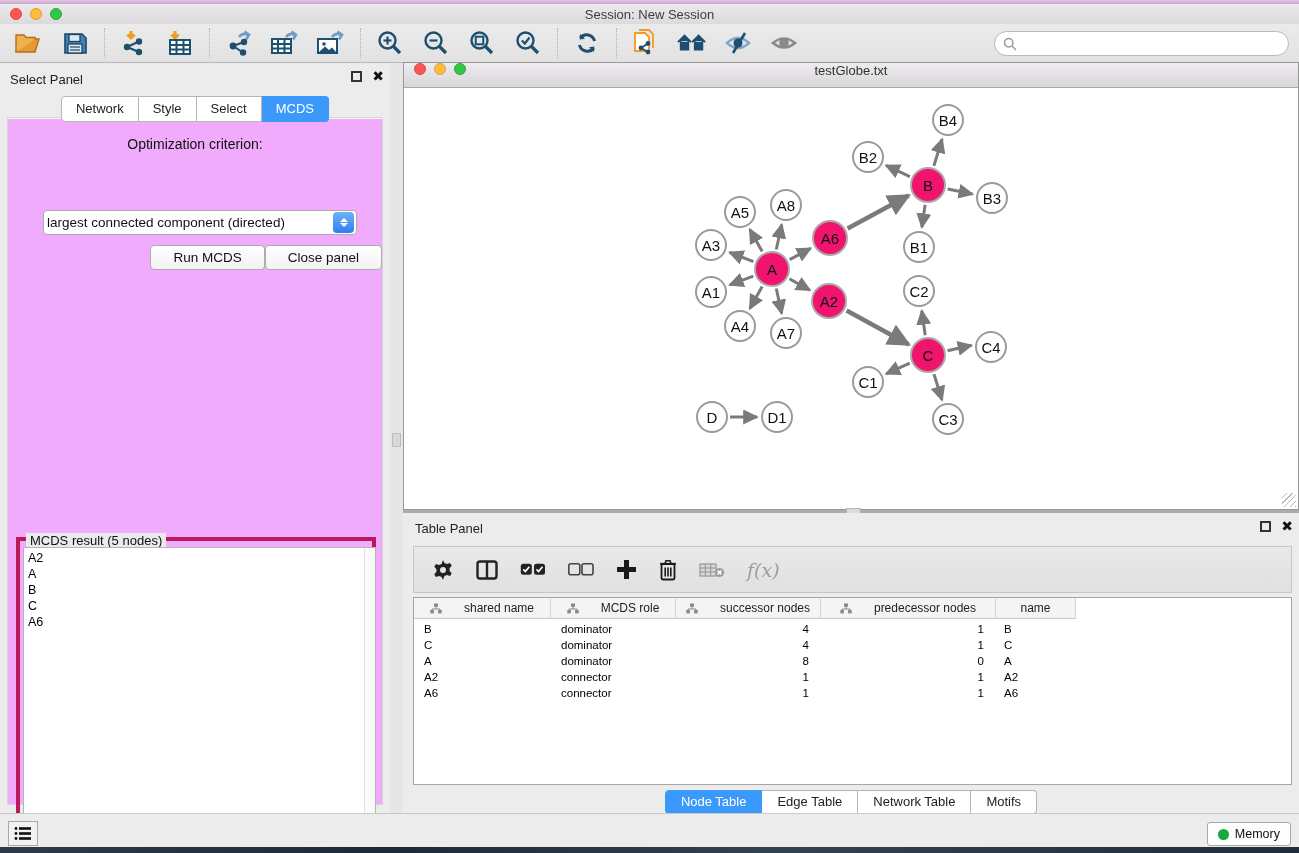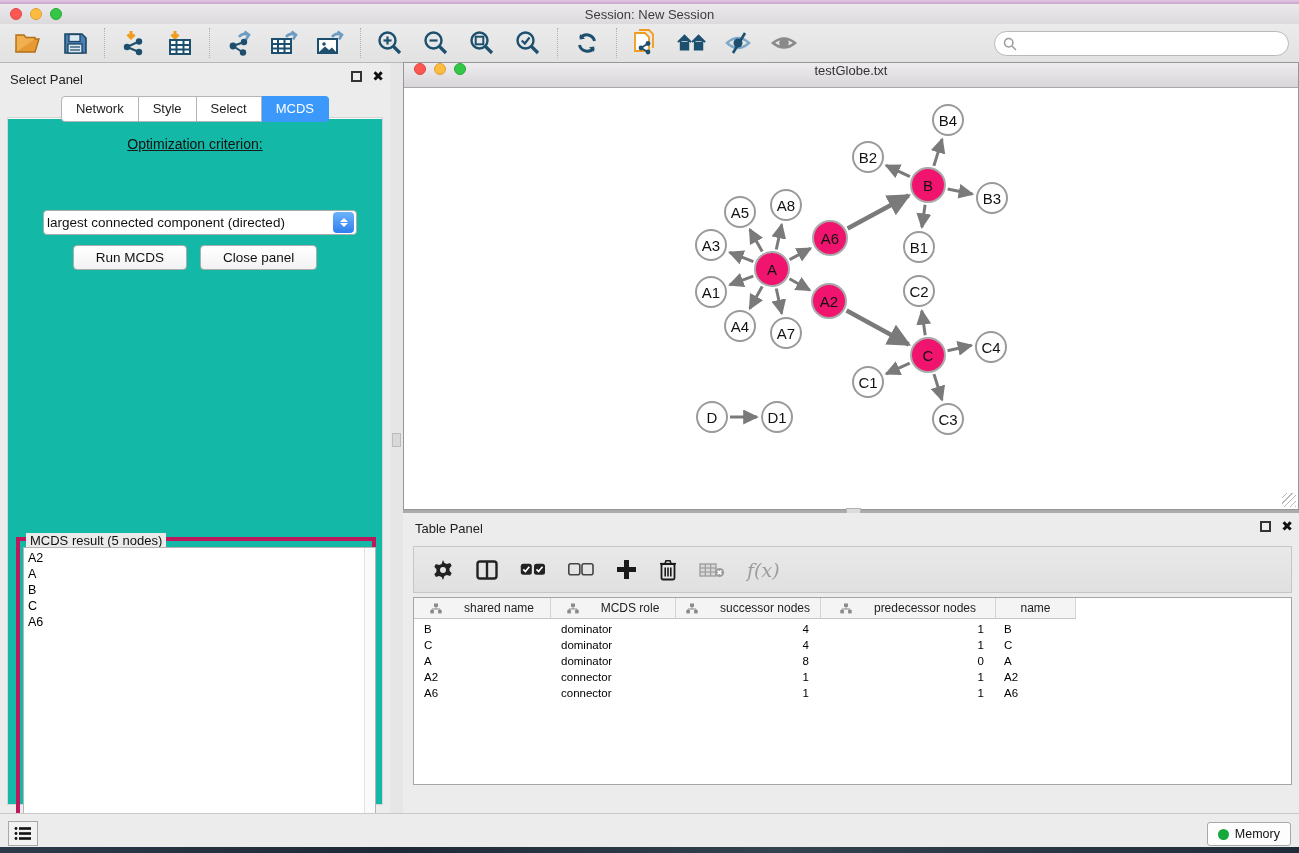--- a/index.html
+++ b/index.html
@@ -28,29 +28,29 @@
   .panel-winbtns { position:absolute; right:6px; top:8px; display:flex; gap:10px; align-items:center; }
   .float-icon { width:11px; height:11px; border:2px solid #333; background:transparent; }
   .close-icon { font-size:14px; font-weight:bold; color:#111; line-height:11px; font-family:"DejaVu Sans",sans-serif; }
 
   .cp-tabs { position:absolute; left:0; top:33px; width:390px; display:flex; justify-content:center; z-index:2; }
   .tab { background:#fff; border:1px solid #b5b5b5; border-left-width:0; padding:4px 14px 5px; font-size:13px; color:#222; border-radius:0; }
   .tab:first-child { border-left-width:1px; border-top-left-radius:4px; border-bottom-left-radius:4px; }
   .tab:last-child { border-top-right-radius:4px; border-bottom-right-radius:4px; }
   .tab.active { background:#3b99fc; border-color:#3b99fc; color:#fff; }
 
-  .cp-content { position:absolute; left:7px; top:54px; width:376px; height:688px; background:#14b8a6; border:1px solid #d5d5d5; box-shadow:inset 0 1px 0 #f8f8f8;text-decoration:underline; }
+  .cp-content { position:absolute; left:7px; top:54px; width:376px; height:688px; background:#f0abfc; border:1px solid #d5d5d5; box-shadow:inset 0 1px 0 #f8f8f8; }
   .opt-label { text-align:center; margin-top:18px; font-size:14px; color:#111; }
   .dropdown { position:absolute; left:35px; top:92px; width:314px; height:25px; background:#fff; border:1px solid #ababab; border-radius:4px; display:flex; align-items:center; }
   .dropdown-text { flex:1; padding-left:3px; font-size:13.5px; color:#111; white-space:nowrap; }
   .dropdown-stepper { width:21px; height:21px; margin-right:2px; border-radius:4px; background:linear-gradient(#6db3fa,#2f7ef0); display:flex; flex-direction:column; align-items:center; justify-content:center; gap:1px; }
   .stepper-arrow { width:0; height:0; border-left:4px solid transparent; border-right:4px solid transparent; }
   .stepper-arrow.up { border-bottom:4px solid #fff; }
   .stepper-arrow.down { border-top:4px solid #fff; }
-  .cp-buttons { position:absolute; left:0; top:127px; width:100%; display:flex; justify-content:center; gap:13px; }
+  .cp-buttons { position:absolute; left:0; top:127px; width:100%; display:flex; justify-content:flex-end; }
   .cp-btn { background:linear-gradient(#ffffff,#f2f2f2); border:1px solid #adadad; border-radius:4px; padding:4px 22px; font-size:13.5px; color:#111; }
 
   .result-box { position:absolute; left:8px; top:419px; width:360px; height:326px; border:4px solid #be185d; }
   .result-legend { position:absolute; left:6px; top:-8px; background:#eaeaea; padding:0 4px; font-size:13px; color:#111; }
   .result-list { position:absolute; left:3px; top:6px; width:353px; height:326px; background:#fff; border:1px solid #b5b5b5; overflow:hidden; padding:2px 0 0 4px; }
   .result-scroll { position:absolute; right:0; top:0; width:11px; height:100%; background:#fafafa; border-left:1px solid #e2e2e2; }
   .result-item { font-size:12.5px; line-height:16px; color:#000; }
 
   
   .split-v { position:absolute; left:390px; top:63px; width:13px; height:750px; background:#e6e6e6; }
@@ -520,20 +520,26 @@
         </div>
         <div class="trow">
           <div class="td c0">A6</div>
           <div class="td c1">connector</div>
           <div class="td c2">1</div>
           <div class="td c3">1</div>
           <div class="td c4">A6</div>
         </div>
       </div>
   </div>
+  <div class="tp-tabs">
+    <div class="tp-tab active">Node Table</div>
+    <div class="tp-tab">Edge Table</div>
+    <div class="tp-tab">Network Table</div>
+    <div class="tp-tab">Motifs</div>
+  </div>
 </div>
 
 <div class="status-bar">
   <div class="list-btn">
     <svg width="18" height="15" viewBox="0 0 18 15">
         <circle cx="2" cy="2.5" r="1.4" fill="#111"></circle>
         <circle cx="2" cy="7.5" r="1.4" fill="#111"></circle>
         <circle cx="2" cy="12.5" r="1.4" fill="#111"></circle>
         <rect x="5" y="1.2" width="12" height="2.6" fill="#111"></rect>
         <rect x="5" y="6.2" width="12" height="2.6" fill="#111"></rect>

